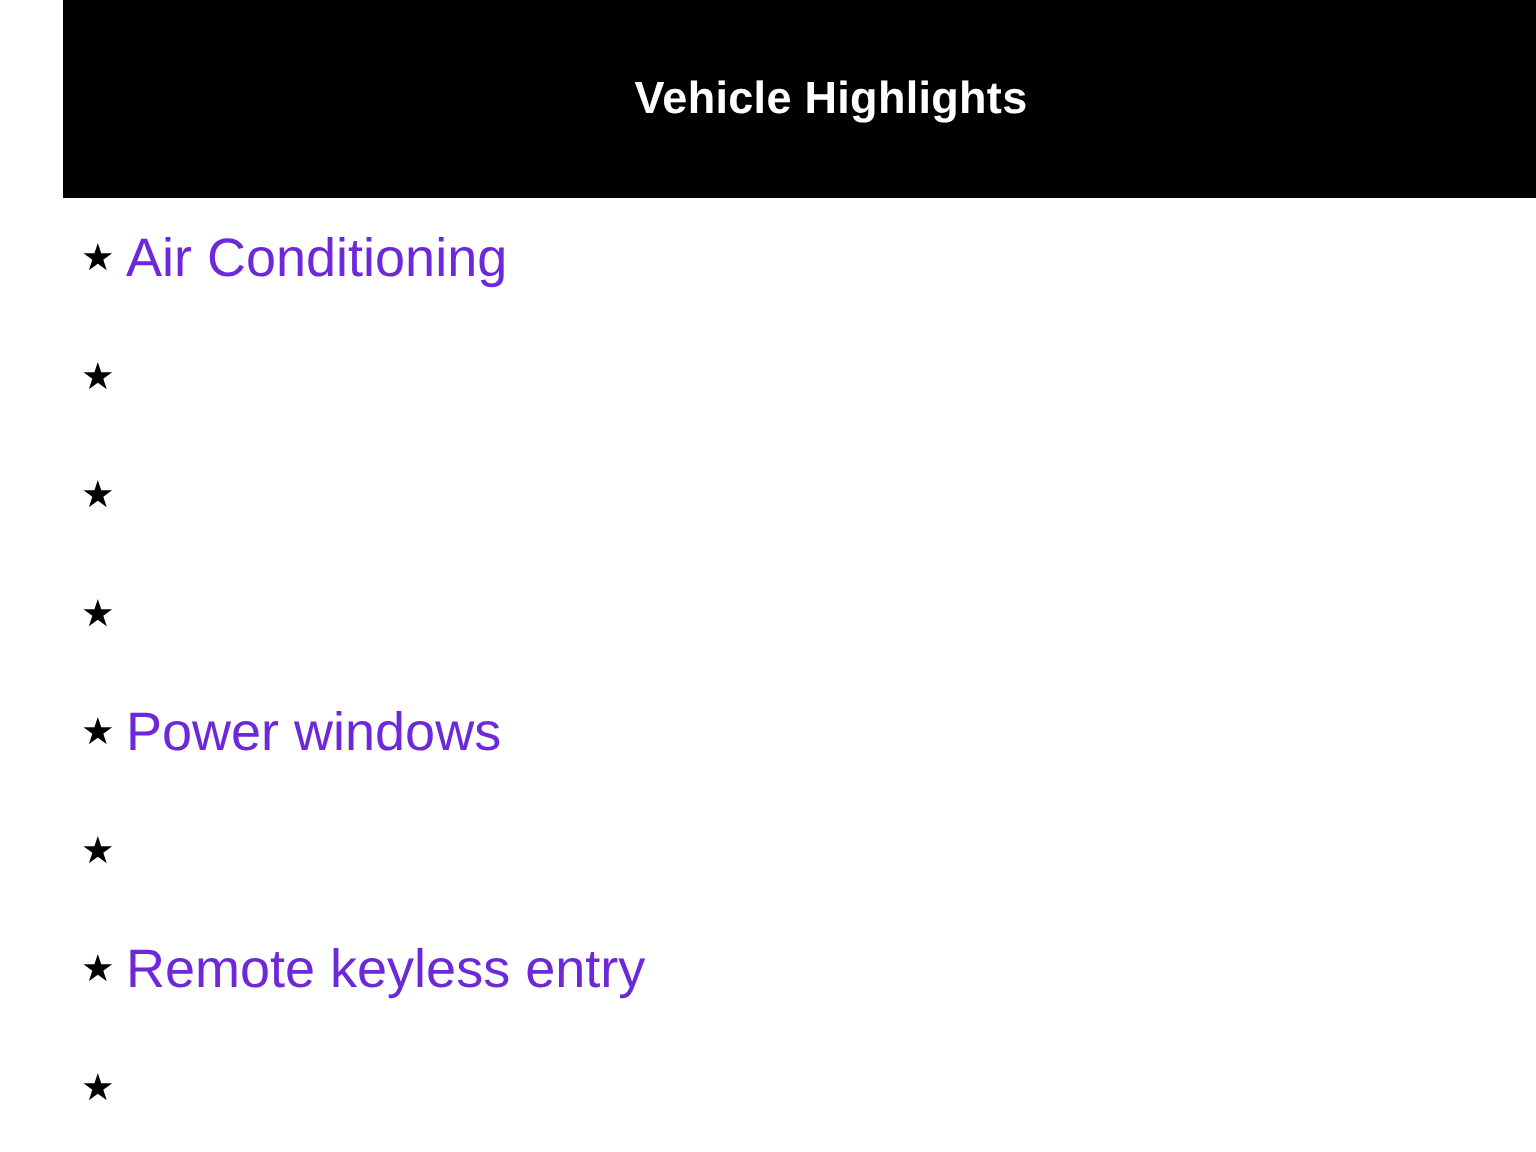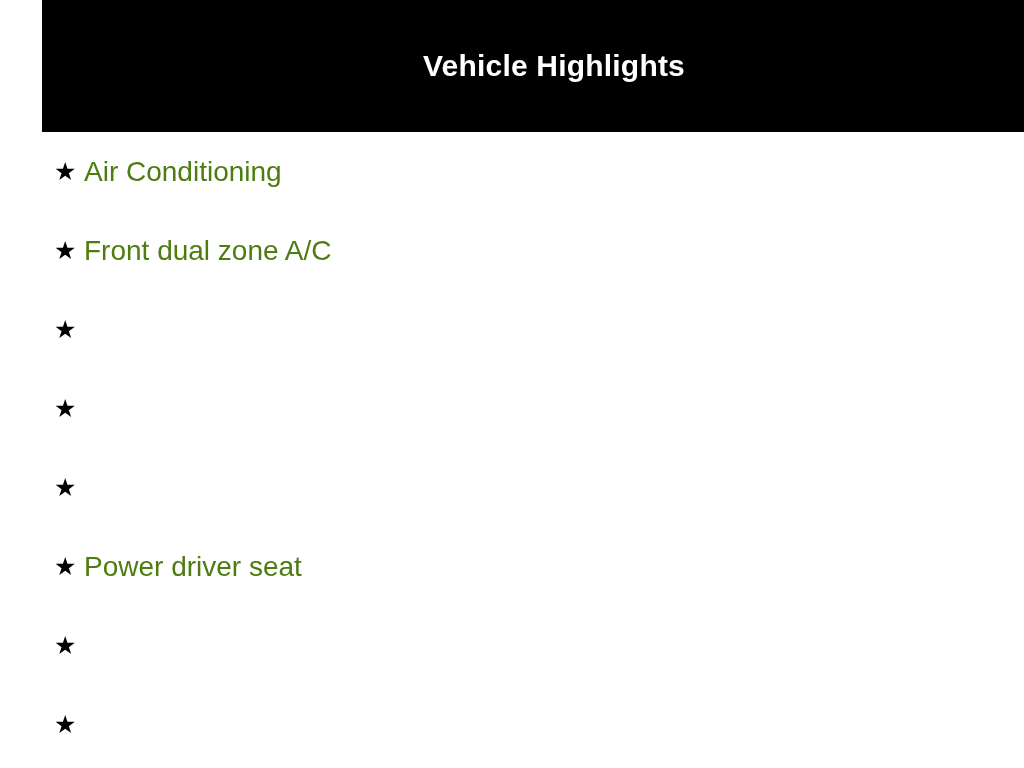--- a/index.html
+++ b/index.html
@@ -52,22 +52,22 @@
   .star-icon {
     width: 30px;
     flex: 0 0 30px;
     font-size: 25px;
     line-height: 1;
     color: #000000;
     text-align: left;
     font-family: "DejaVu Sans", sans-serif;
   }
   .feature-label {
-    font-size: 28px;
-    color: #4d7c0f;
+    font-size: 36px;
+    color: #6d28d9;
     font-family: "Liberation Sans", sans-serif;
     white-space: nowrap;
   }
 </style>
 </head>
 <body>
 
 <div class="page">
 
   <div class="header">
@@ -76,42 +76,42 @@
 
   <ul class="features">
 
     <li class="feature-row">
       <span class="star-icon">★</span>
       <span class="feature-label">Air Conditioning</span>
     </li>
 
     <li class="feature-row">
       <span class="star-icon">★</span>
-      <span class="feature-label">Front dual zone A/C</span>
     </li>
 
     <li class="feature-row">
       <span class="star-icon">★</span>
     </li>
 
     <li class="feature-row">
       <span class="star-icon">★</span>
     </li>
 
     <li class="feature-row">
       <span class="star-icon">★</span>
+      <span class="feature-label">Power windows</span>
     </li>
 
     <li class="feature-row">
       <span class="star-icon">★</span>
-      <span class="feature-label">Power driver seat</span>
     </li>
 
     <li class="feature-row">
       <span class="star-icon">★</span>
+      <span class="feature-label">Remote keyless entry</span>
     </li>
 
     <li class="feature-row">
       <span class="star-icon">★</span>
     </li>
 
   </ul>
 
 </div>
 

